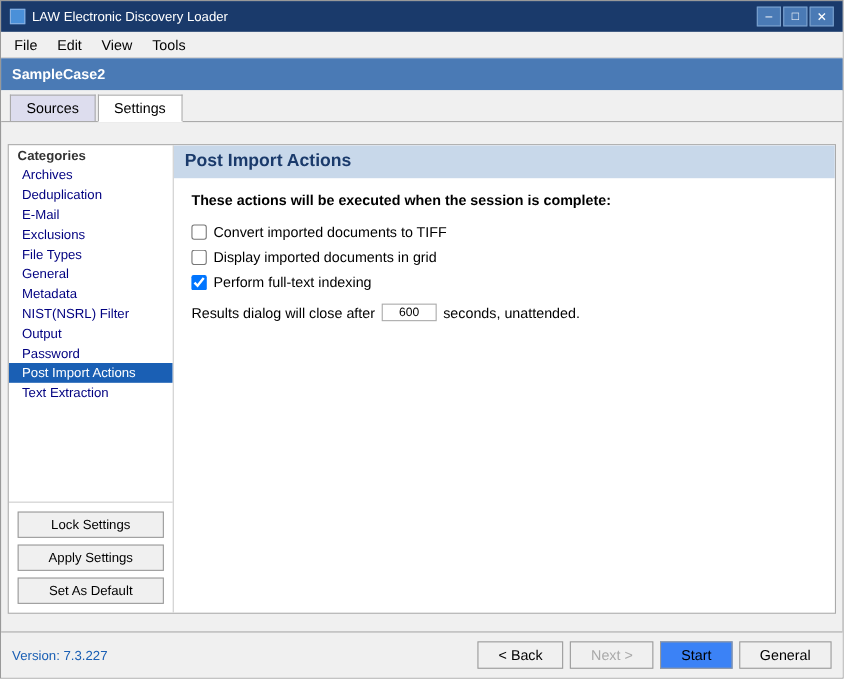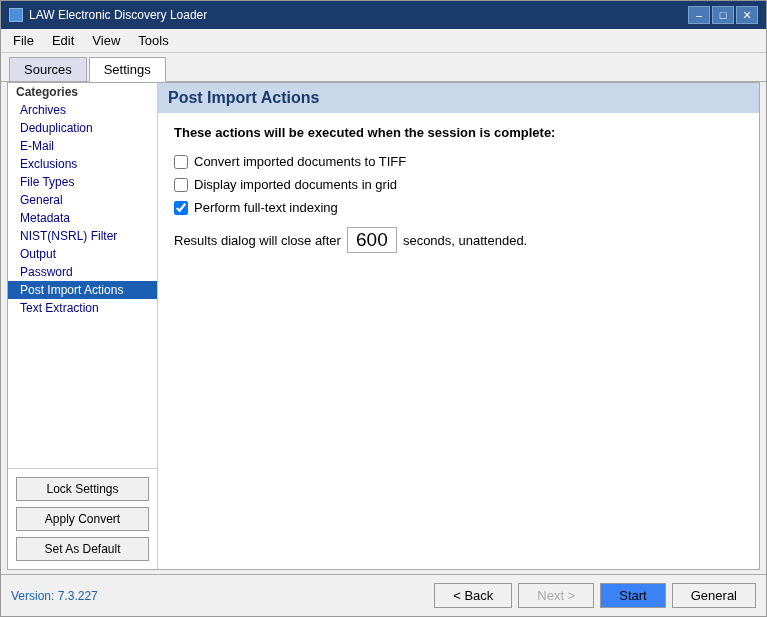--- a/index.html
+++ b/index.html
@@ -7,37 +7,37 @@
     .window { width: 767px; height: 617px; background: #f0f0f0; border: 1px solid #999; display: flex; flex-direction: column; }
     .title-bar { background: #1a3a6b; color: white; padding: 6px 8px; display: flex; align-items: center; justify-content: space-between; height: 28px; }
     .title-bar-left { display: flex; gap: 6px; }
     .title-bar-icon { width: 14px; height: 14px; background: #4a90d9; border: 1px solid #88b0e0; display: inline-block; }
     .title-bar-title { font-size: 12px; color: white; }
     .title-bar-controls { display: flex; gap: 2px; }
     .title-bar-btn { width: 22px; height: 18px; background: #4a7ab5; border: 1px solid #7aa0cc; color: white; font-size: 11px; cursor: pointer; display: flex; align-items: center; justify-content: center; }
     .menu-bar { background: #f0f0f0; border-bottom: 1px solid #ccc; padding: 2px 4px; display: flex; gap: 2px; }
     .menu-item { padding: 2px 8px; cursor: pointer; font-size: 13px; }
     .case-header { background: #4a7ab5; color: white; padding: 6px 10px; font-size: 15px; font-weight: bold; }
-    .main-area { display: flex; flex-direction: column; flex: 1; overflow: hidden; }
+    .main-area { display: flex; flex-direction: column; flex: 1; overflow: hidden; gap: 20px; }
     .tabs { display: flex; padding: 4px 8px 0; background: #f0f0f0; border-bottom: 1px solid #aaa; gap: 2px; }
     .tab { padding: 4px 14px; background: #dde; border: 1px solid #aaa; border-bottom: none; cursor: pointer; font-size: 13px; }
     .tab.active { background: white; border-bottom: 1px solid white; z-index: 1; margin-bottom: -1px; }
     .content-area { display: flex; flex: 1; overflow: hidden; background: white; border: 1px solid #aaa; margin: 0 6px 4px; }
     .sidebar-category { padding: 2px 8px; font-size: 12px; font-weight: bold; color: #333; }
     .sidebar-item { padding: 2px 8px 2px 12px; cursor: pointer; font-size: 12px; color: #000080; }
     .sidebar-item.selected { background: #1a5fb4; color: white; }
     .sidebar-btn { padding: 4px 8px; background: #f0f0f0; border: 1px solid #999; cursor: pointer; font-size: 12px; text-align: center; }
     .main-panel { flex: 1; padding: 10px 16px; overflow-y: auto; }
     .description { font-weight: bold; margin-bottom: 14px; font-size: 13px; }
     .checkbox-row { display: flex; align-items: center; gap: 6px; margin-bottom: 8px; }
     .checkbox-row input[type="checkbox"] { width: 14px; height: 14px; cursor: pointer; }
     .checkbox-label { font-size: 13px; }
     .results-row { display: flex; align-items: center; gap: 6px; margin-top: 12px; font-size: 13px; }
-    .results-input { width: 50px; border: 1px solid #aaa; padding: 1px 4px; font-size: 19px; text-align: center; }
-    .bottom-bar { border-top: 1px solid #aaa; padding: 8px 10px; display: flex; align-items: center; justify-content: space-between; background: #f0f0f0; }
+    .results-input { width: 50px; border: 1px solid #aaa; padding: 1px 4px; font-size: 11px; text-align: center; }
+    .bottom-bar { border-top: 1px solid #aaa; padding: 8px 10px; display: flex; align-items: center; justify-content: space-between; background: #f0f0f0; margin-top: 12px; }
     .version-text { color: #1a5fb4; font-size: 12px; }
     .nav-buttons { display: flex; gap: 6px; }
     .nav-btn { padding: 4px 18px; background: #f0f0f0; border: 1px solid #999; cursor: pointer; font-size: 13px; }
     .nav-btn.disabled { color: #aaa; cursor: default; }
     .nav-btn.start { background: #3b82f6; }
     .panel-header { background: #c8d8ea; padding: 6px 10px; margin: -10px -16px 12px; font-size: 16px; font-weight: bold; color: #1a3a6b; }
     .sidebar-wrapper { display: flex; flex-direction: column; width: 150px; min-width: 150px; border-right: 1px solid #ccc; }
     .sidebar-list { flex: 1; overflow-y: auto; }
     .sidebar-bottom { padding: 8px; display: flex; flex-direction: column; gap: 6px; border-top: 1px solid #ccc; }
   </style>
@@ -58,20 +58,23 @@
     </div>
   </div>
 
   <div class="menu-bar">
     <span class="menu-item">File</span>
     <span class="menu-item">Edit</span>
     <span class="menu-item">View</span>
     <span class="menu-item">Tools</span>
   </div>
 
+  <div class="case-header">
+    <span>SampleCase2</span>
+  </div>
 
   <div class="main-area">
 
     <div class="tabs">
       <div class="tab">Sources</div>
       <div class="tab active">Settings</div>
     </div>
 
     <div class="content-area">
 
@@ -86,21 +89,21 @@
           <div class="sidebar-item">General</div>
           <div class="sidebar-item">Metadata</div>
           <div class="sidebar-item">NIST(NSRL) Filter</div>
           <div class="sidebar-item">Output</div>
           <div class="sidebar-item">Password</div>
           <div class="sidebar-item selected">Post Import Actions</div>
           <div class="sidebar-item">Text Extraction</div>
         </div>
         <div class="sidebar-bottom">
           <button class="sidebar-btn">Lock Settings</button>
-          <button class="sidebar-btn">Apply Convert</button>
+          <button class="sidebar-btn">Apply Settings</button>
           <button class="sidebar-btn">Set As Default</button>
         </div>
       </div>
 
       <div class="main-panel">
         <div class="panel-header">Post Import Actions</div>
         <div class="description">These actions will be executed when the session is complete:</div>
 
         <div class="checkbox-row">
           <input type="checkbox" style="">

